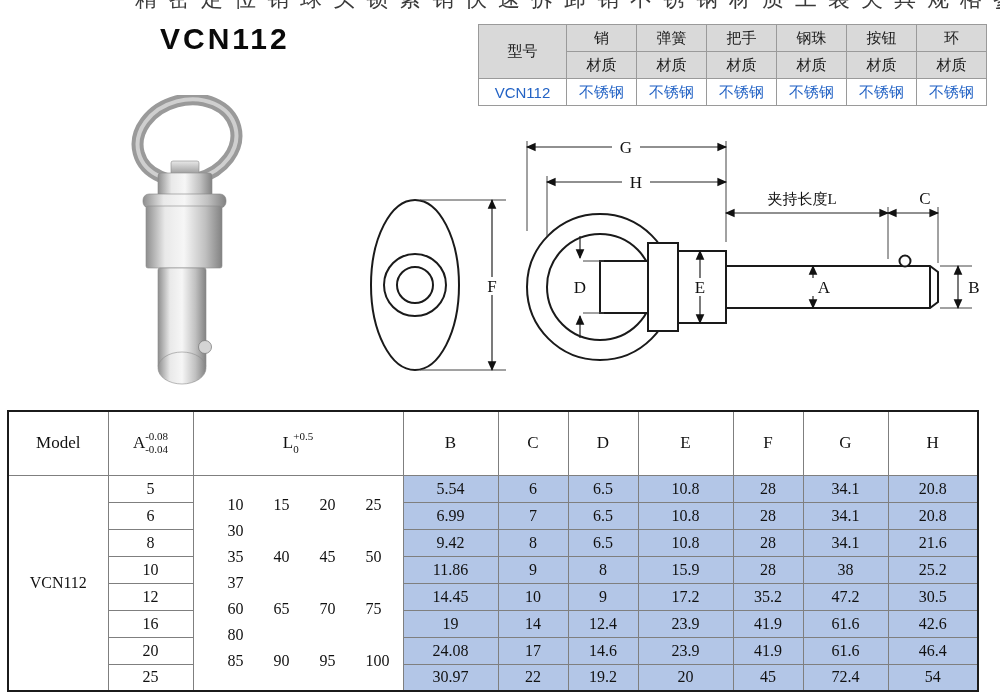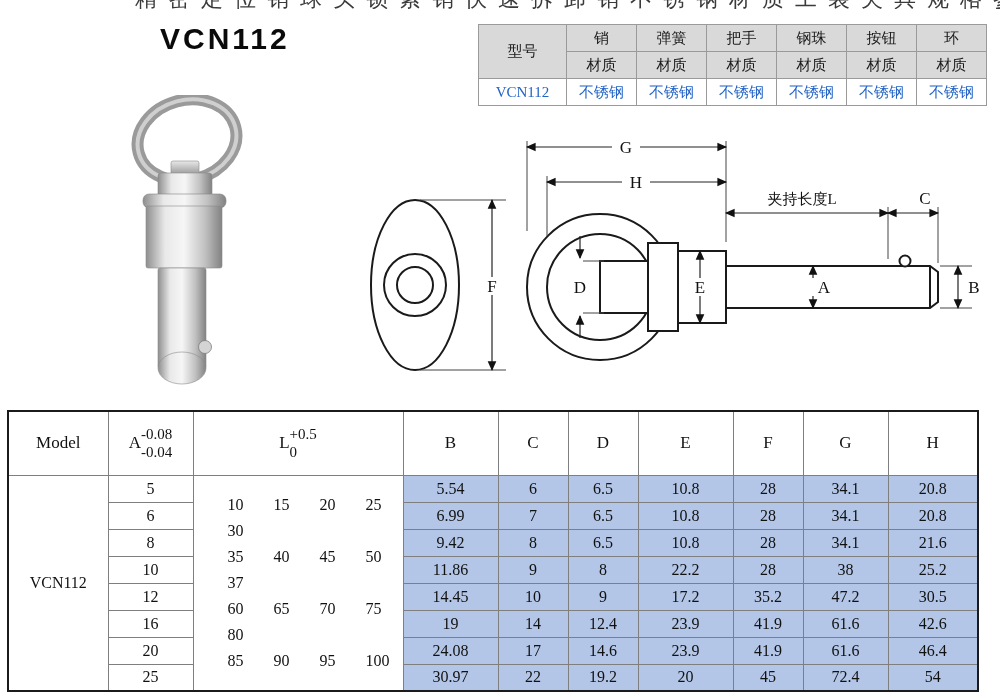--- a/index.html
+++ b/index.html
@@ -9,35 +9,35 @@
   
   .top-strip { position: absolute; left: 135px; top: 0; width: 865px; height: 9px; overflow: hidden; }
   .top-strip span { position: absolute; left: 0; top: -16px; font-size: 22px; letter-spacing: 11px;
                     white-space: nowrap; color: #3a3a3a; font-family: "Liberation Serif", serif; }
 
   .product-title { position: absolute; left: 160px; top: 22px; font-size: 30px; font-weight: bold;
                    letter-spacing: 3px; color: #0a0a0a; }
 
   
   .spec-table { position: absolute; left: 478px; top: 24px; border-collapse: collapse; table-layout: fixed;
-                font-family: Liberation Serif, serif; border-radius: 16px; }
+                font-family: Liberation Sans, sans-serif; border-radius: 16px; }
   .spec-table td { border: 1px solid #9a9a9a; text-align: center; height: 27px; font-size: 15px;
                    color: #1a1a1a; overflow: hidden; }
   .spec-table td.sh { background: #d9d9d9; }
   .spec-table td.sv { color: #2363c5; }
 
   
   .dims-table { position: absolute; left: 7px; top: 410px; width: 972px; border-collapse: collapse;
                 table-layout: fixed; border: 2px solid #1b1b1b;
                 font-family: "Liberation Serif", "DejaVu Serif", serif; }
   .dims-table td { border: 1px solid #7f7f7f; text-align: center; font-size: 16px; color: #111;
                    height: 27px; padding: 0; overflow: hidden; }
   .dims-table tr.head-row td { height: 64px; font-size: 17px; background: #ffffff; }
   .dims-table td.hl-cell { background: #b3c6e7; margin-top: 19px; }
-  .tol { display: inline-flex; flex-direction: column; font-size: 15px; line-height: 1.25;
+  .tol { display: inline-flex; flex-direction: column; font-size: 11px; line-height: 1.25;
          vertical-align: middle; text-align: left; }
   .tol i { font-style: normal; }
   .l-cell { vertical-align: middle; }
   .l-line { text-align: left; padding-left: 34px; word-spacing: 26px; line-height: 26px; font-size: 16px; }
 
   
   .tech-drawing { position: absolute; left: 358px; top: 128px; }
   .obj  { fill: none; stroke: #1a1a1a; stroke-width: 2; }
   .objf { fill: #ffffff; stroke: #1a1a1a; stroke-width: 2; }
   .dim  { stroke: #222; stroke-width: 1.2; fill: none; }
@@ -267,21 +267,21 @@
     <td class="hl-cell">10.8</td>
     <td class="hl-cell">28</td>
     <td class="hl-cell">34.1</td>
     <td class="hl-cell">21.6</td>
   </tr>
   <tr>
     <td>10</td>
     <td class="hl-cell">11.86</td>
     <td class="hl-cell">9</td>
     <td class="hl-cell">8</td>
-    <td class="hl-cell">22.2</td>
+    <td class="hl-cell">15.9</td>
     <td class="hl-cell">28</td>
     <td class="hl-cell">38</td>
     <td class="hl-cell">25.2</td>
   </tr>
   <tr>
     <td>12</td>
     <td class="hl-cell">14.45</td>
     <td class="hl-cell">10</td>
     <td class="hl-cell">9</td>
     <td class="hl-cell">17.2</td>

